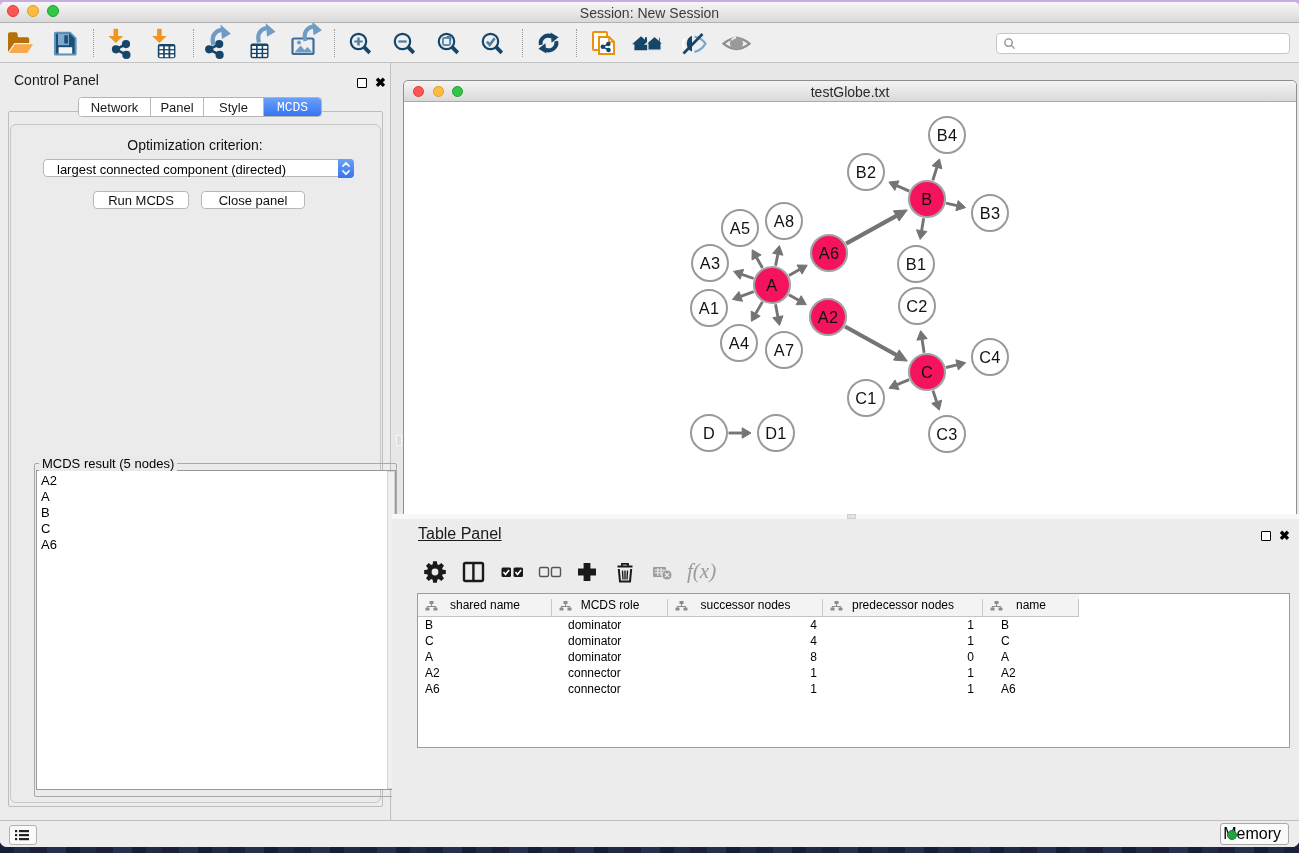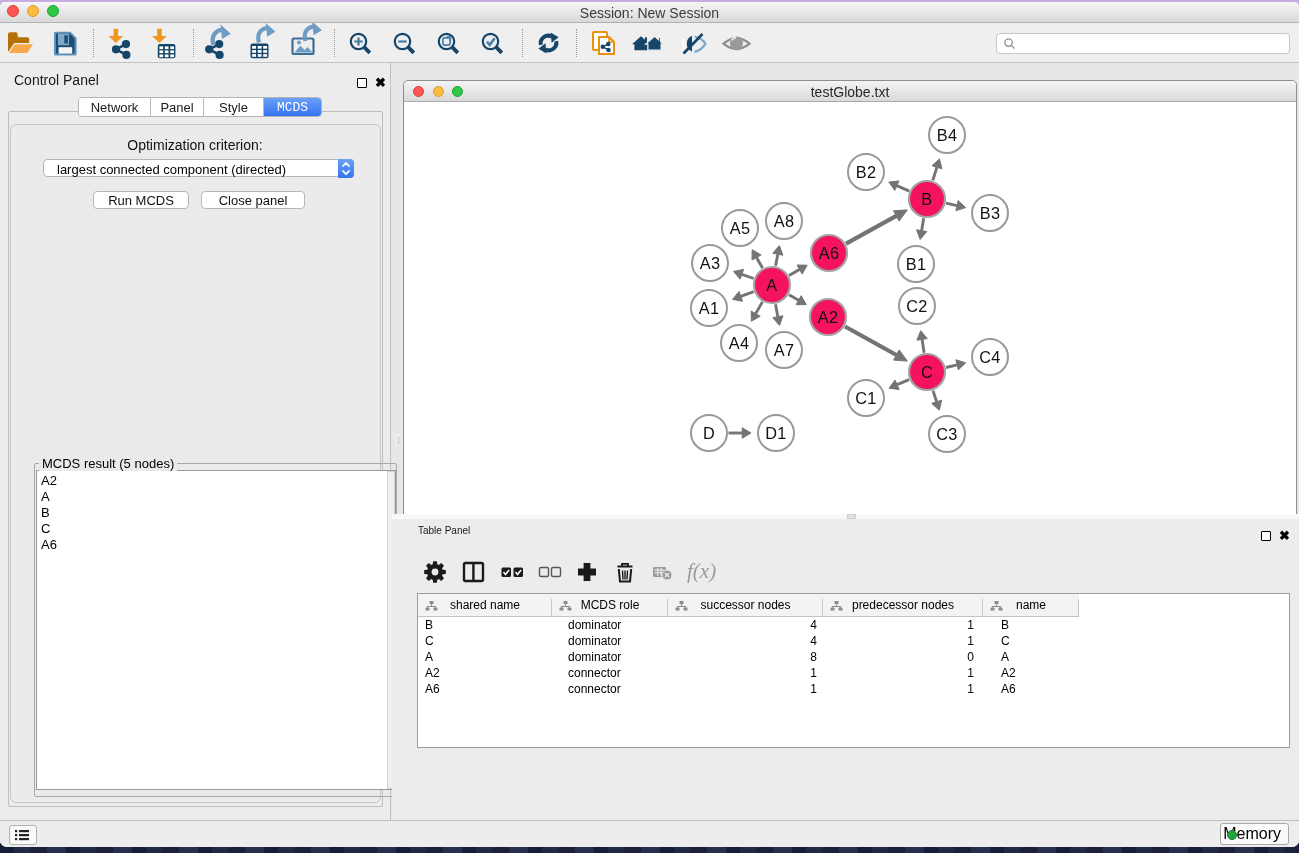--- a/index.html
+++ b/index.html
@@ -76,21 +76,21 @@
 #net-tb { height:21px; background:linear-gradient(#f4f4f4,#d9d9d9);
   border-bottom:1px solid #ababab; border-radius:5px 5px 0 0; position:relative; }
 #net-tb .tl { top:5px; width:11px; height:11px; }
 #net-tb .tl.r { left:9px; } #net-tb .tl.y { left:29px; } #net-tb .tl.g { left:48px; }
 #net-tb .title { position:absolute; width:100%; text-align:center; top:3px;
   font-size:14px; color:#2a2a2a; }
 #canvas { position:absolute; left:0; top:21px; right:0; bottom:0; background:#fff; overflow:hidden;}
 
 #tpanel { position:absolute; left:392px; right:0; top:451px; bottom:0; background:#ececec; }
 #tpanel:before { content:""; position:absolute; left:0; right:0; top:0; height:5px; background:#f8f8f8; }
-#tpanel .hdr { position:absolute; top:11px; left:26px; font-size:10px; color:#1a1a1a; }
+#tpanel .hdr { position:absolute; top:11px; left:26px; font-size:16px; color:#1a1a1a;text-decoration:underline; }
 #tpanel .panelbtns { right:9px; top:12px; }
 #t-toolbar { position:absolute; left:25px; top:35px; right:9px; height:50px; }
 #t-table { position:absolute; left:25px; top:79px; right:9px; height:155px;
   background:#fff; border:1px solid #9c9c9c; font-size:12px; color:#000; }
 #t-head { display:flex; height:23px; border-bottom:1px solid #c4c4c4; background:#f3f3f3; width:661px; }
 #t-head .hc { position:relative; text-align:center; line-height:23px; font-size:12px; }
 #t-head .hc:after { content:""; position:absolute; right:0; top:5px; bottom:0; width:1px; background:#c8c8c8; }
 #t-head .hc svg { position:absolute; left:7px; top:6px; }
 .trow { display:flex; height:16px; line-height:16px; }
 .trow div { overflow:hidden; white-space:nowrap; }

